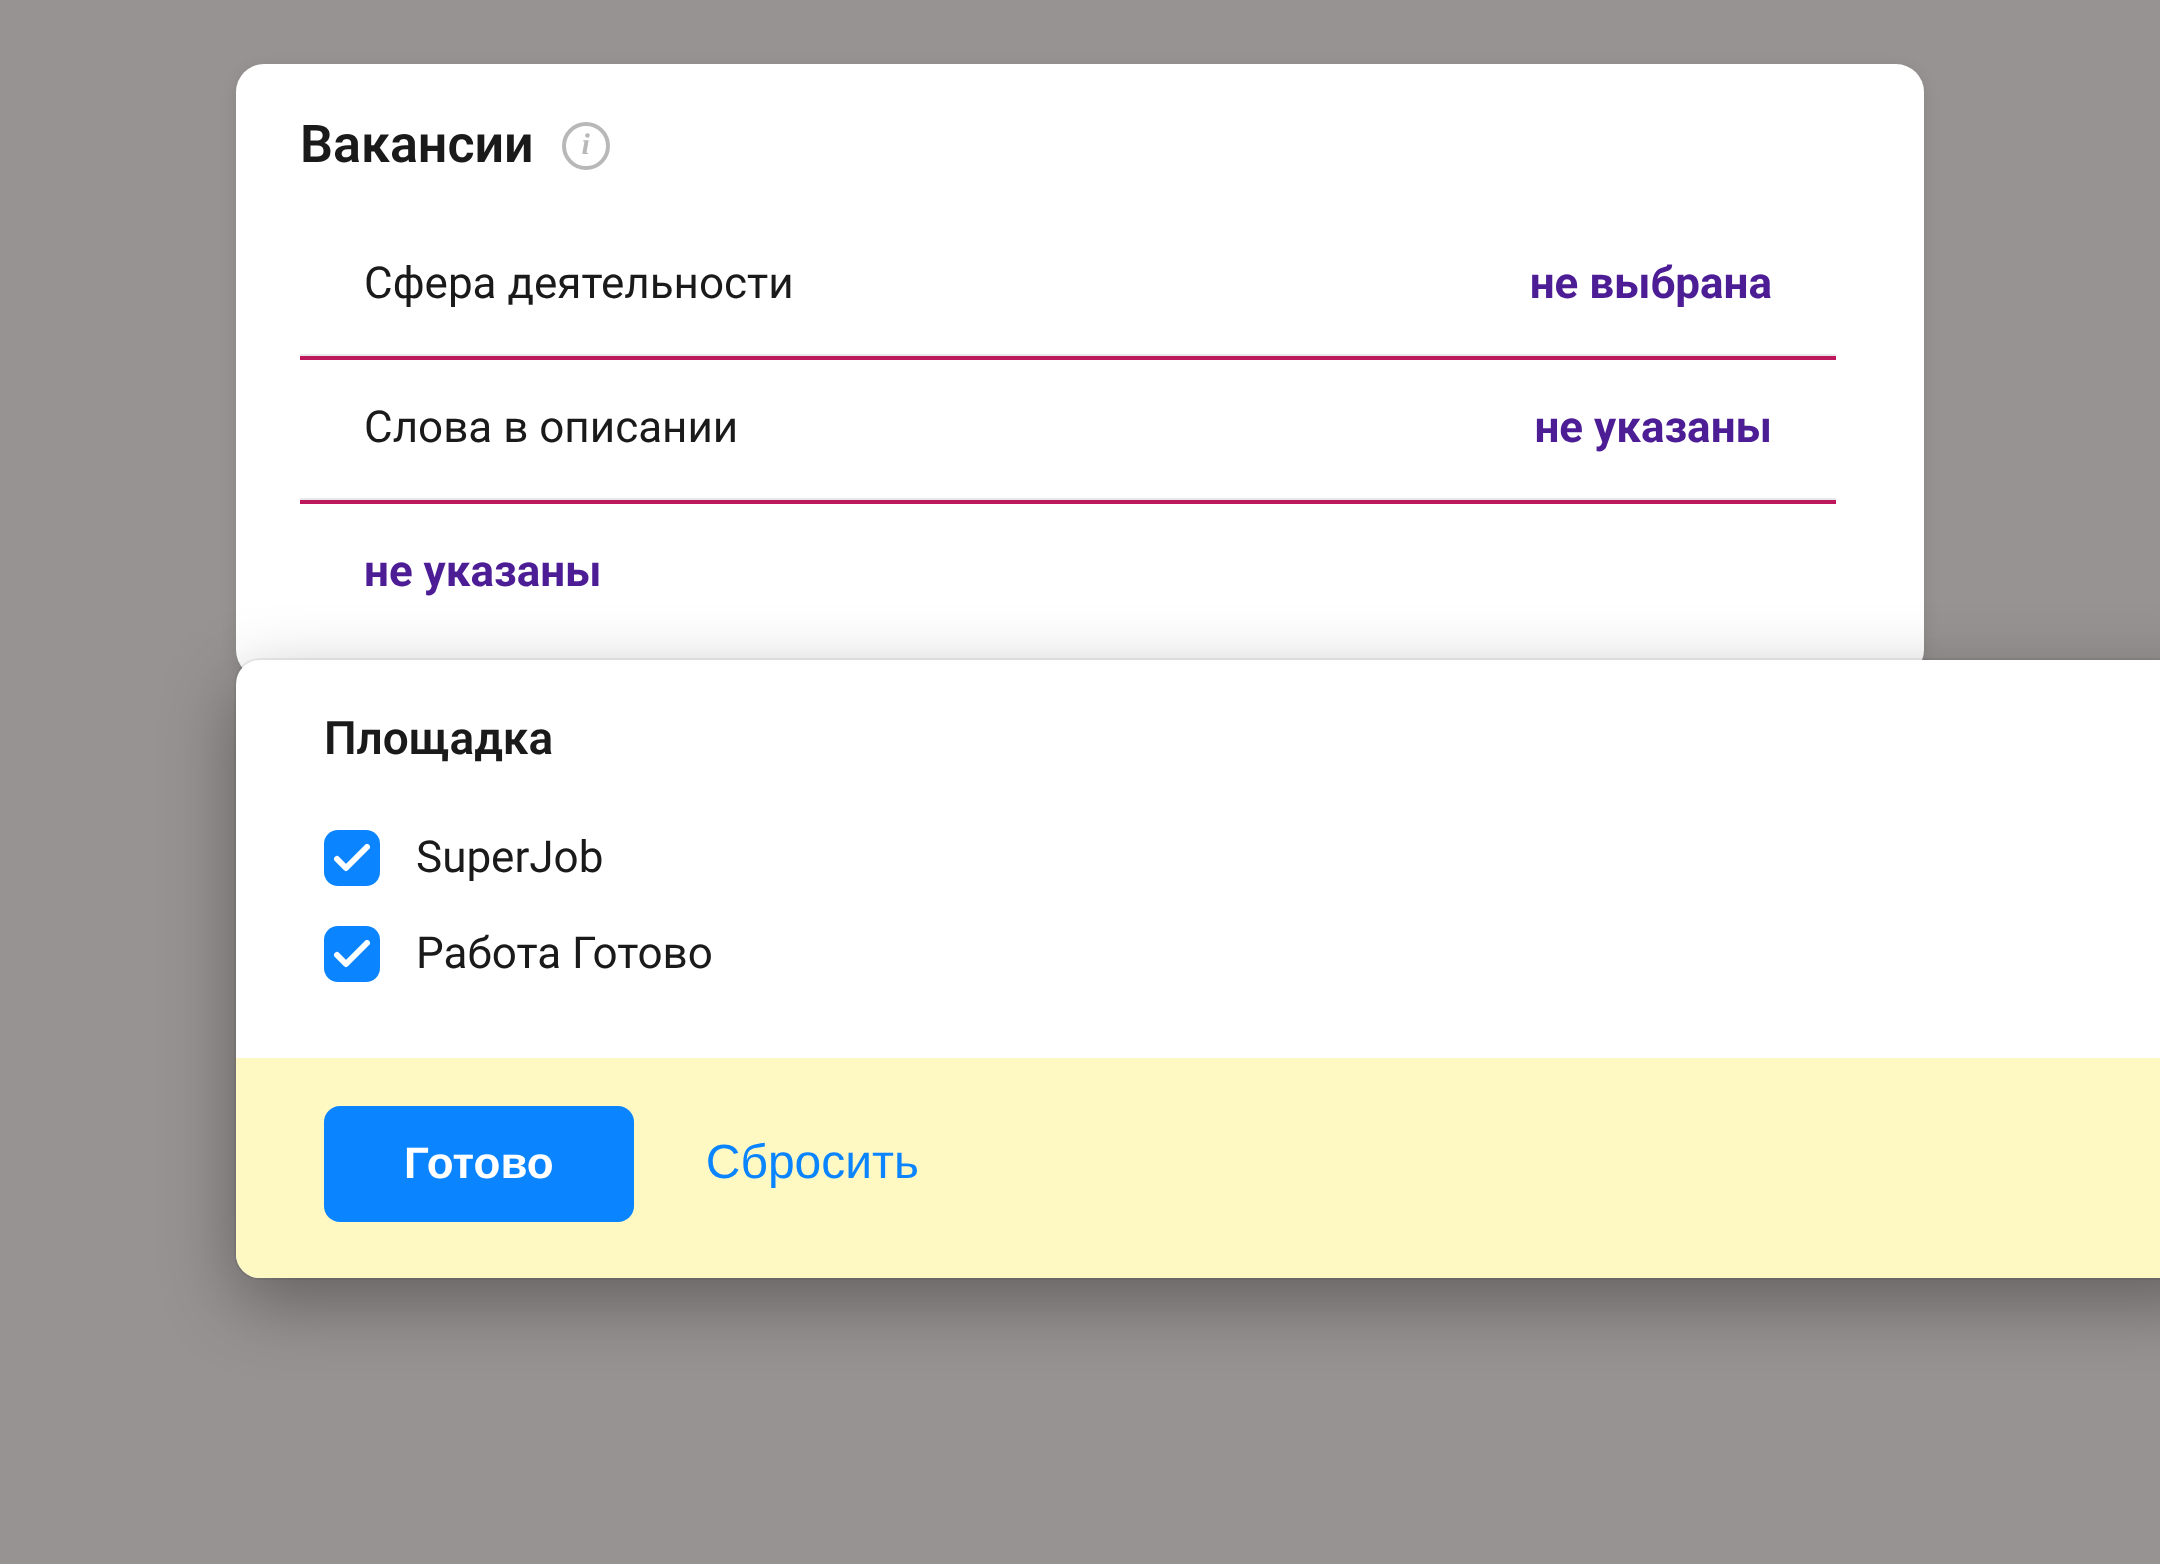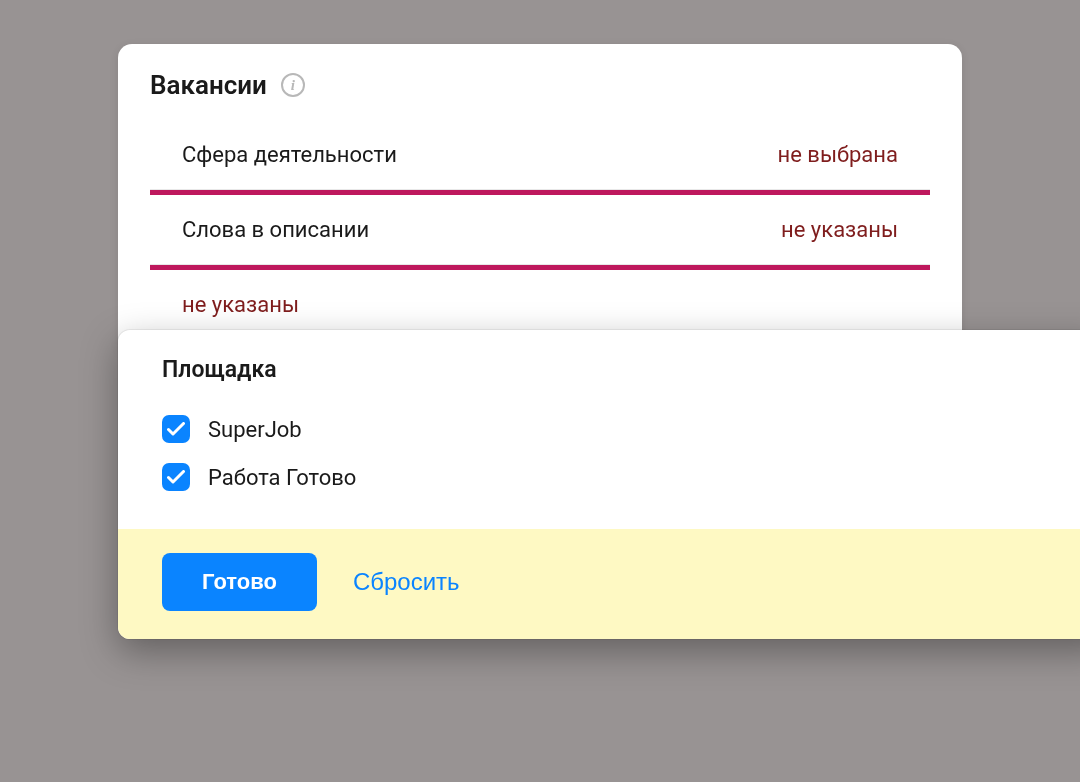--- a/index.html
+++ b/index.html
@@ -8,21 +8,21 @@
       height: 782px;
       background: #989393;
       border-radius: 24px;
       font-family: -apple-system, BlinkMacSystemFont, "Segoe UI", Roboto, "Helvetica Neue", Arial, sans-serif;
       position: relative;
       overflow: hidden;
     }
     .card {
       position: absolute;
       left: 118px;
-      top: 44px;
+      top: 32px;
       width: 844px;
       background: #fff;
       border-radius: 14px;
       box-shadow: 0 2px 8px rgba(0,0,0,0.1);
       overflow: hidden;
     }
     .card-header {
       display: flex;
       align-items: center;
       gap: 14px;
@@ -46,35 +46,36 @@
       font-style: italic;
       font-weight: bold;
       font-size: 15px;
       user-select: none;
     }
     .row {
       display: flex;
       align-items: center;
       justify-content: space-between;
       padding: 22px 32px;
-      border-top: 5px solid #be185d;
+      border-top: 2px solid #be185d;
       cursor: pointer;
     }
     .row:first-of-type { border-top: none; }
     .row-label {
       font-size: 22px;
       color: #1a1a1a;
       font-weight: 400;
     }
     .row-value {
       font-size: 22px;
-      color: #7f1d1d;
+      color: #4c1d95;
+      font-weight: bold;
     }
     .rows-wrap {
-      padding: 0 32px 18px 32px;
+      padding: 0 44px 18px 32px;
     }
     .divider {
       height: 1px;
       background: #e8e8e8;
       margin: 0;
     }
     .popover {
       position: absolute;
       left: 118px;
       top: 330px;

